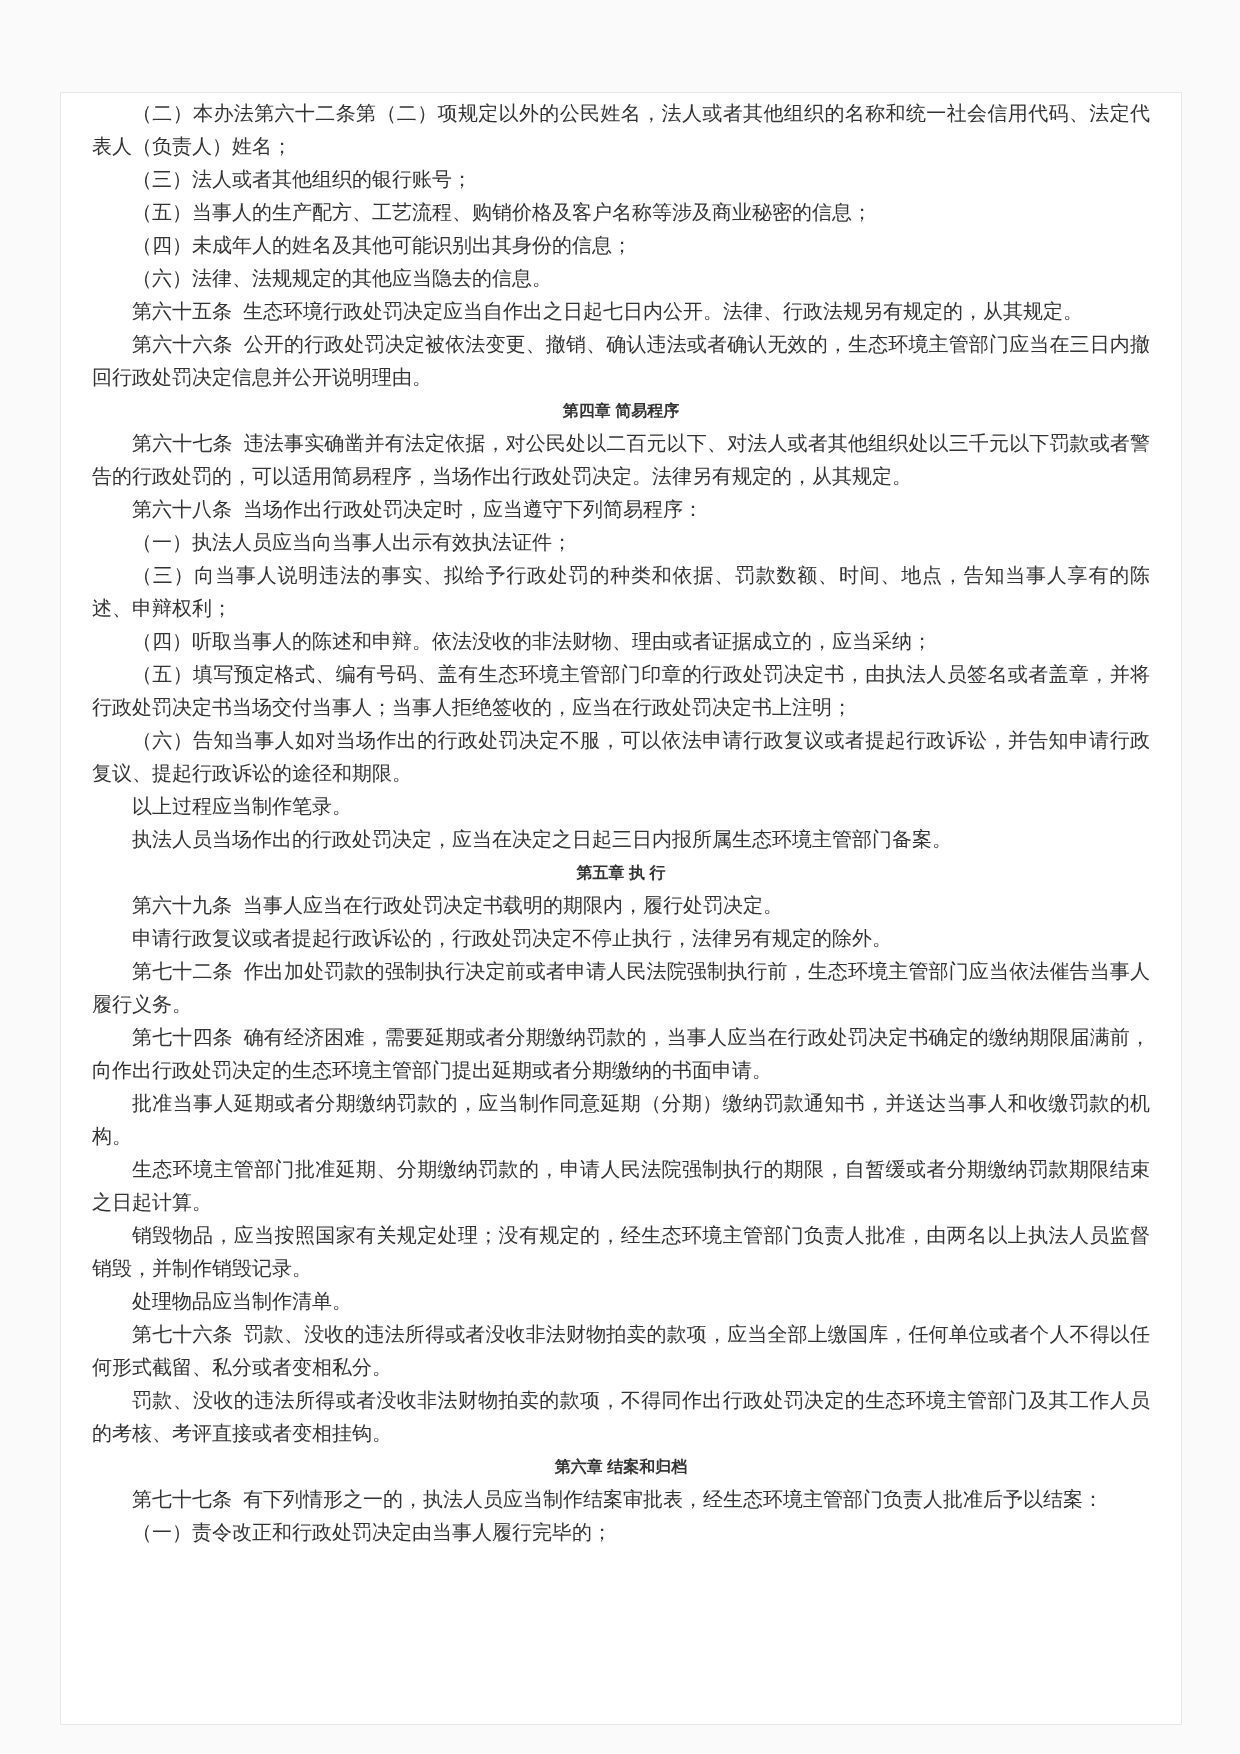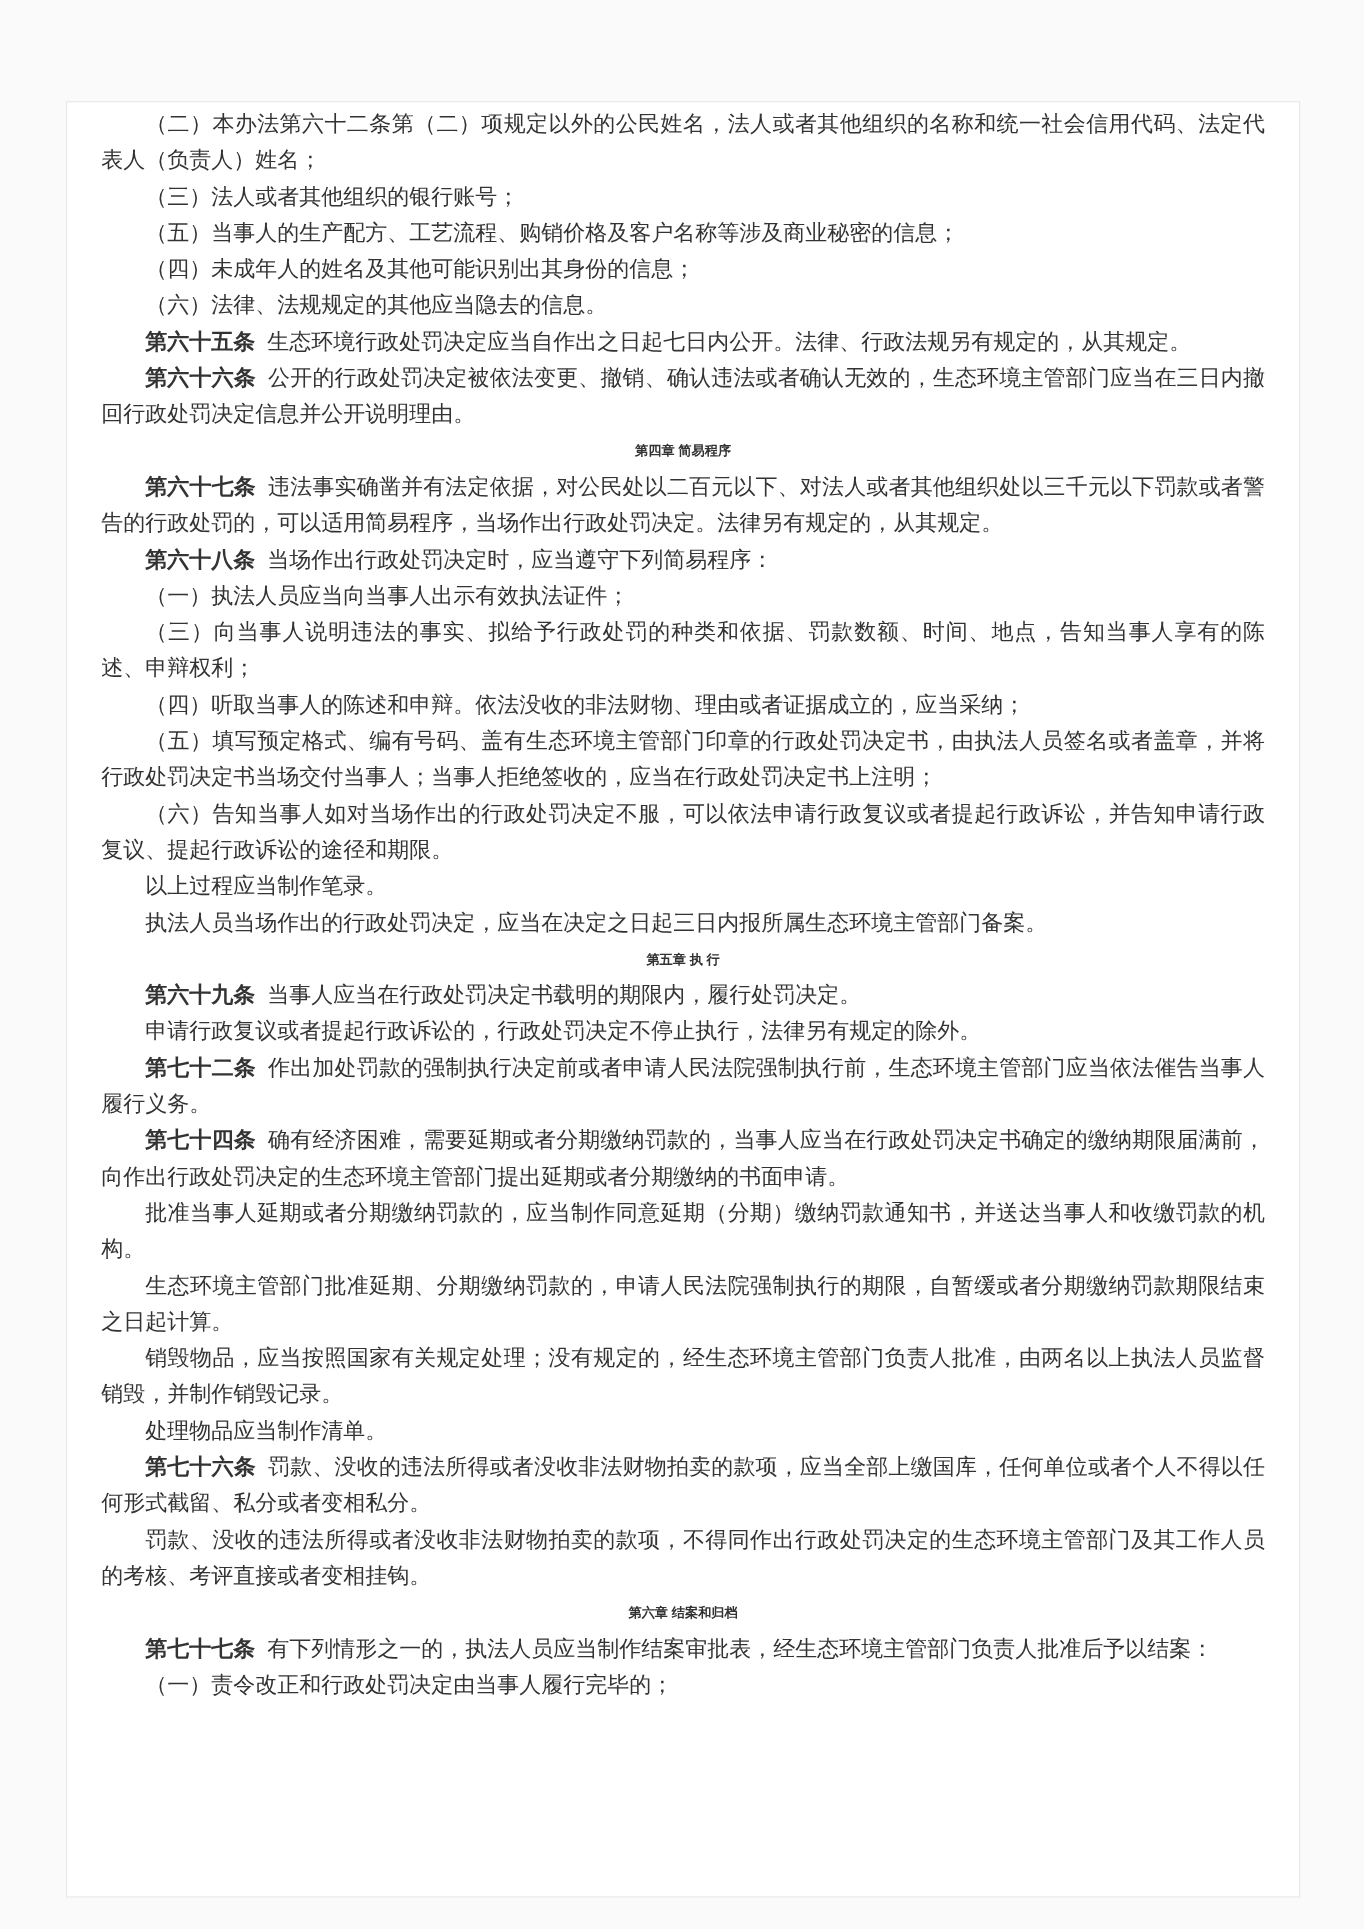--- a/index.html
+++ b/index.html
@@ -33,26 +33,26 @@
     margin: 0;
     font-size: 20px;
     line-height: 33px;
     color: #333333;
     text-align: justify;
     text-indent: 2em;
     letter-spacing: 0;
     word-break: break-all;
   }
   .para .lead {
-    font-weight: bold;
+    font-weight: normal;
     margin-right: 0.55em;
   }
   .chapter {
     margin: 0;
-    font-size: 12px;
+    font-size: 16px;
     line-height: 33px;
     color: #333333;
     font-weight: bold;
     text-align: center;
     text-indent: 0;
   }
 </style>
 </head>
 <body style="background: rgb(250, 250, 250);">
 

